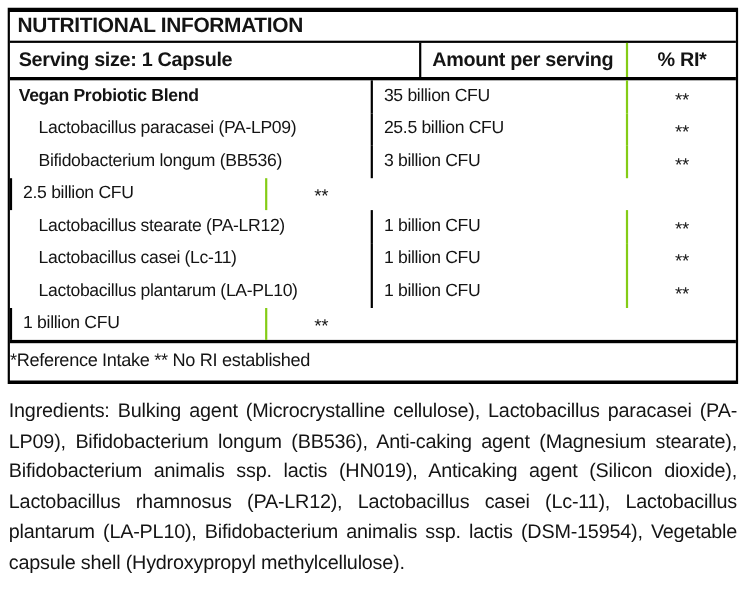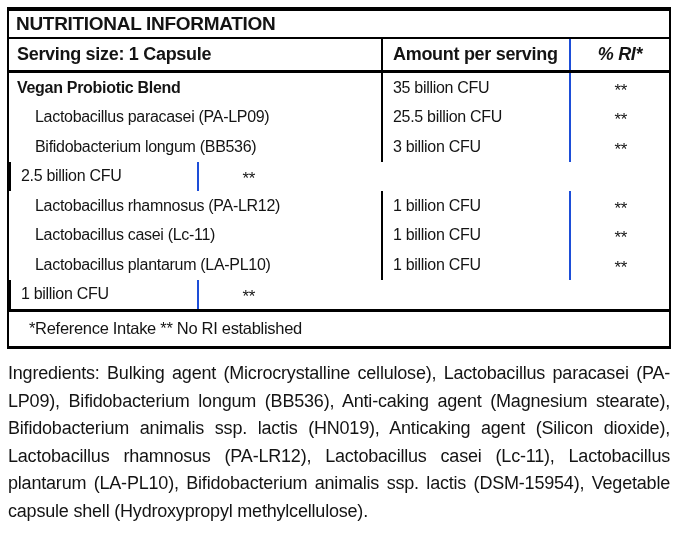--- a/index.html
+++ b/index.html
@@ -37,34 +37,34 @@
     border-bottom: 2px solid #000;
     white-space: nowrap;
   }
   .grid-row {
     display: flex;
     align-items: center;
   }
   .cell { box-sizing: border-box; }
   .col-name   { flex: 1 1 auto; padding-left: 8px; }
   .col-amount { flex: 0 0 188px; border-left: 2px solid #000; padding-left: 10px; align-self: stretch; display: flex; align-items: center; }
-  .col-ri     { flex: 0 0 100px; border-left: 2px solid #1d4ed8; text-align: center; align-self: stretch; display: flex; align-items: center; justify-content: center; font-style: italic; }
+  .col-ri     { flex: 0 0 100px; border-left: 2px solid #84cc16; text-align: center; align-self: stretch; display: flex; align-items: center; justify-content: center; }
   .header-row {
     height: 31px;
     font-size: 18px;
     font-weight: bold;
     border-bottom: 3px solid #000;
   }
-  .tbody .trow { height: 29.5px; font-size: 16px; }
+  .tbody .trow { height: 29.5px; font-size: 16px; gap: 44px; }
   .trow.bold .col-name { font-weight: bold; }
   .trow.indent .col-name { padding-left: 15px; margin-left: 11px; }
   .ri-mark { font-size: 17px; line-height: 10px; position: relative; top: 3px; }
   .footnote {
     border-top: 3px solid #000;
-    padding: 5px 6px 6px 20px;
+    padding: 5px 6px 6px 0;
     font-size: 16.5px;
     line-height: 23px;
   }
   .footnote .line2 { padding-left: 4px; }
   
   .ingredients {
     margin-top: 11px;
     padding: 0 1px 0 1px;
     font-size: 18px;
     line-height: 27.5px;
@@ -115,21 +115,21 @@
         </div>
 
         <div class="grid-row trow indent">
           <div class="cell col-amount">2.5 billion CFU</div>
           <div class="cell col-ri">
             <span class="ri-mark">**</span>
           </div>
         </div>
 
         <div class="grid-row trow indent">
-          <div class="cell col-name">Lactobacillus rhamnosus (PA-LR12)</div>
+          <div class="cell col-name">Lactobacillus stearate (PA-LR12)</div>
           <div class="cell col-amount">1 billion CFU</div>
           <div class="cell col-ri">
             <span class="ri-mark">**</span>
           </div>
         </div>
 
         <div class="grid-row trow indent">
           <div class="cell col-name">Lactobacillus casei (Lc-11)</div>
           <div class="cell col-amount">1 billion CFU</div>
           <div class="cell col-ri">

